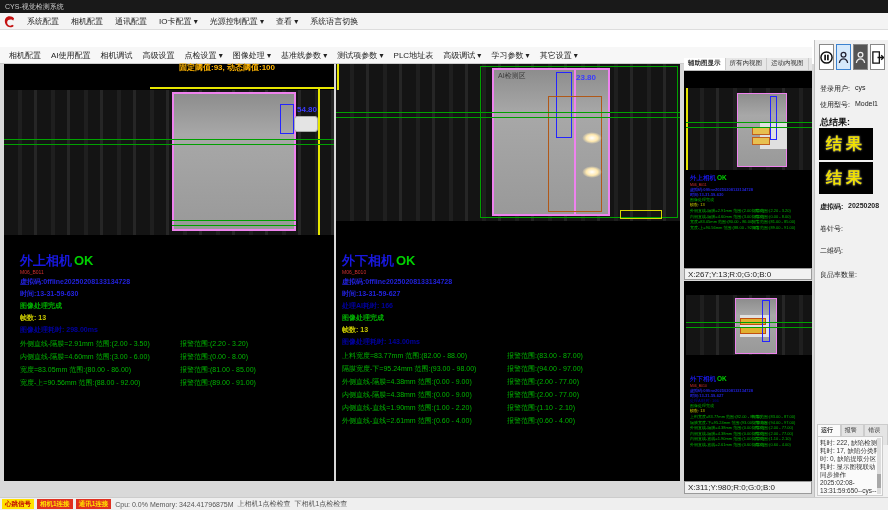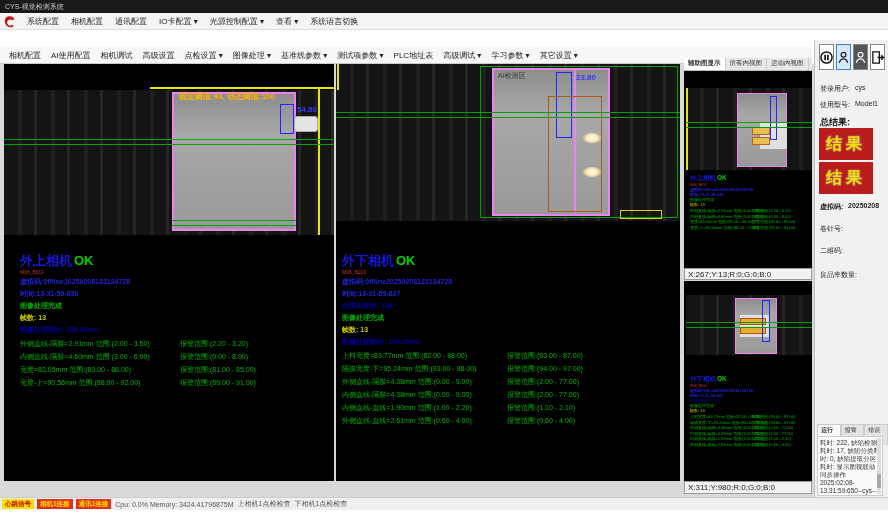--- a/index.html
+++ b/index.html
@@ -65,21 +65,21 @@
   
   .sidepanel{left:814px;top:40px;width:74px;height:470px;background:#f1f1f1;border-left:1px solid #c0c0c0;box-sizing:border-box;}
   .sp-btns{position:absolute;left:4px;top:4px;display:flex;gap:2px;}
   .sp-btn{width:15px;height:26px;background:#fff;border:1px solid #888;box-sizing:border-box;
           display:flex;align-items:center;justify-content:center;}
   .sp-btn.sel{background:#d6e9fb;border:1px solid #3b82d0;}
   .sp-btn.dark{background:#555;}
   .sp-row{position:absolute;font-size:7px;color:#222;white-space:nowrap;}
   .sp-val{position:absolute;font-size:7px;color:#222;white-space:nowrap;}
   .sp-total{position:absolute;font-size:9px;font-weight:bold;color:#111;}
-  .resblock{position:absolute;left:4px;width:54px;height:32px;background:#b91c1c;
+  .resblock{position:absolute;left:4px;width:54px;height:32px;background:#000000;
             display:flex;align-items:center;justify-content:center;
             font-size:16px;font-weight:bold;color:#f0e000;letter-spacing:4px;text-shadow:0 0 2px #b8b8b8;}
   .logtabs{position:absolute;left:2px;display:flex;}
   .logtabs div{font-size:6px;color:#333;padding:1px 3px;border:1px solid #ccc;border-bottom:none;background:#e4e4e4;}
   .logtabs div.selected{background:#fafafa;font-weight:bold;}
   .logbox{position:absolute;left:2px;width:66px;height:60px;background:#fafafa;border:1px solid #ccc;
           box-sizing:border-box;font-size:6.5px;line-height:8px;color:#333;padding:2px;overflow:hidden;}
   .logscroll{position:absolute;width:4px;background:#ddd;}
   .logthumb{position:absolute;left:0;width:4px;height:14px;background:#a8a8a8;}
   
@@ -139,21 +139,21 @@
   <div class="abs stripes" style="left:4px;top:90px;width:330px;height:145px;"></div>
   <div class="abs yline" style="left:150px;top:87px;width:184px;height:2px;"></div>
   <div class="abs yline" style="left:318px;top:88px;width:2px;height:147px;"></div>
   <div class="abs product" style="left:172px;top:92px;width:124px;height:139px;"></div>
   <div class="abs gline" style="left:4px;top:139px;width:330px;"></div>
   <div class="abs gline" style="left:4px;top:144px;width:330px;"></div>
   <div class="abs gline" style="left:172px;top:220px;width:124px;"></div>
   <div class="abs gline" style="left:172px;top:225px;width:124px;"></div>
   <div class="abs connector" style="left:294px;top:116px;width:24px;height:16px;"></div>
   <div class="abs bluerect" style="left:280px;top:104px;width:14px;height:30px;"></div>
-  <div class="abs ovl-th" style="left:152px;top:91px;padding-left:27px;">固定阈值:93, 动态阈值:100</div>
+  <div class="abs ovl-th" style="left:152px;top:62px;padding-left:27px;">固定阈值:93, 动态阈值:100</div>
   <div class="abs ovl-blue" style="left:297px;top:105px;">54.80</div>
 
   <div class="abs cam-title" style="left:20px;top:252px;">
     <span class="nm">外上相机</span><span class="ok">OK</span>
   </div>
   <div class="abs tagline" style="left:20px;top:269px;">M06_B011</div>
   <div class="abs bline" style="left:20px;top:277px;">虚拟码:0ffline20250208133134728</div>
   <div class="abs bline" style="left:20px;top:289px;">时间:13-31-59-630</div>
   <div class="abs gdone" style="left:20px;top:301px;">图像处理完成</div>
   <div class="abs yfr" style="left:20px;top:313px;">帧数: 13</div>

